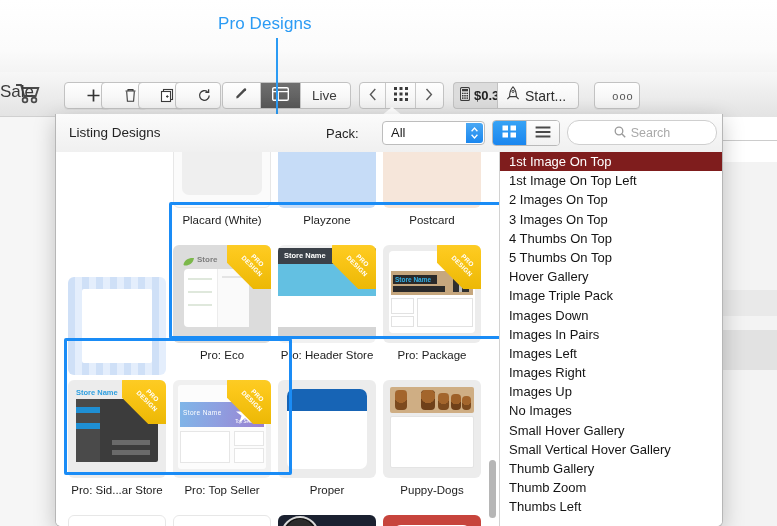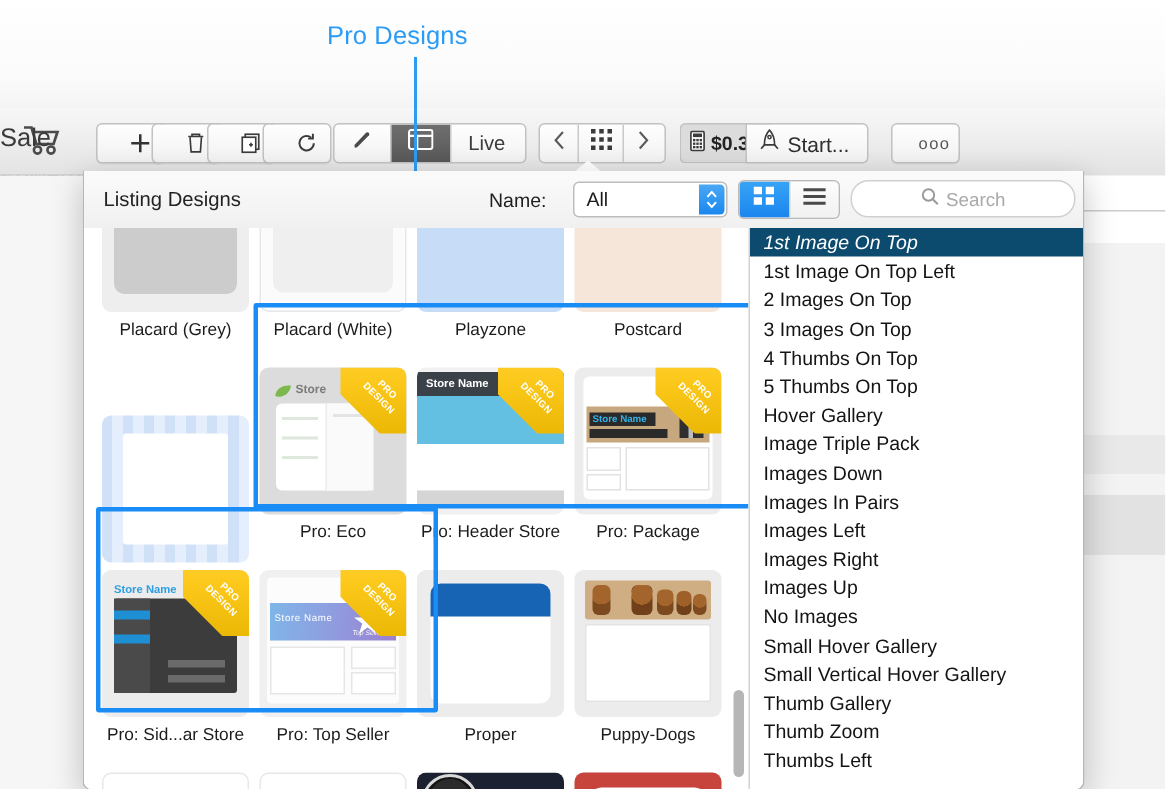--- a/index.html
+++ b/index.html
@@ -176,21 +176,21 @@
 
   
   .list-pane {
     position:absolute; left:443px; top:38px; width:223px; height:374px;
     background:#fff; border-left:1px solid #d2d2d2; overflow:hidden;
   }
   .li {
     height:19.2px; line-height:19.2px; padding-left:9px; font-size:13px; color:#141414;
     white-space:nowrap; overflow:hidden;
   }
-  .li.sel { background:#0c4a6e; color:#fff;font-style:italic; }
+  .li.sel { background:#7f1d1d; color:#fff; }
 </style>
 </head>
 <body>
 
 <div id="root">
 
   <div class="bg-above"></div>
   <div class="bg-toolbar"></div>
 
   <div class="bg-left"></div>
@@ -363,21 +363,21 @@
   </div>
 
   <div class="annot-label">Pro Designs</div>
   <div class="annot-line"></div>
 
   <div class="sheet">
 
     <div class="sheet-header"></div>
     <div class="sheet-title">Listing Designs</div>
 
-    <div class="style-label">Name:</div>
+    <div class="style-label">Pack:</div>
     <div class="style-select">
       <div class="val">All</div>
       <div class="style-stepper">
         <span>
           <svg width="7" height="5" viewBox="0 0 7 5">
               <path d="M0.6 4.2 L3.5 1 L6.4 4.2" fill="none" stroke="#fff" stroke-width="1.3"></path>
             </svg>
         </span>
         <span style="margin-top:2px;">
           <svg width="7" height="5" viewBox="0 0 7 5">
@@ -420,26 +420,20 @@
           <path d="M8 8 L11.2 11.2" stroke="#9a9a9a" stroke-width="1.4"></path>
         </svg>
       </span>
       <span class="sph">Search</span>
     </div>
 
     <div class="grid-area">
       <div class="grid-inner">
 
         <div class="row" style="margin-top:6px;">
-          <div class="cell" style="left:12px;">
-            <div class="thumb" style="background:#eeeeee;">
-              <div class="card" style="left:8px;top:8px;right:8px;bottom:12px;background:#cccccc;border-radius:7px;"></div>
-            </div>
-            <div class="cell-label">Placard (Grey)</div>
-          </div>
           <div class="cell" style="left:117px;">
             <div class="thumb" style="background:#fbfbfb;border:1px solid #e7e7e7;box-sizing:border-box;">
               <div class="card" style="left:8px;top:8px;right:8px;bottom:12px;background:#efefef;border-radius:7px;"></div>
             </div>
             <div class="cell-label">Placard (White)</div>
           </div>
           <div class="cell" style="left:222px;">
             <div class="thumb" style="background:#c6dcf7;"></div>
             <div class="cell-label">Playzone</div>
           </div>

